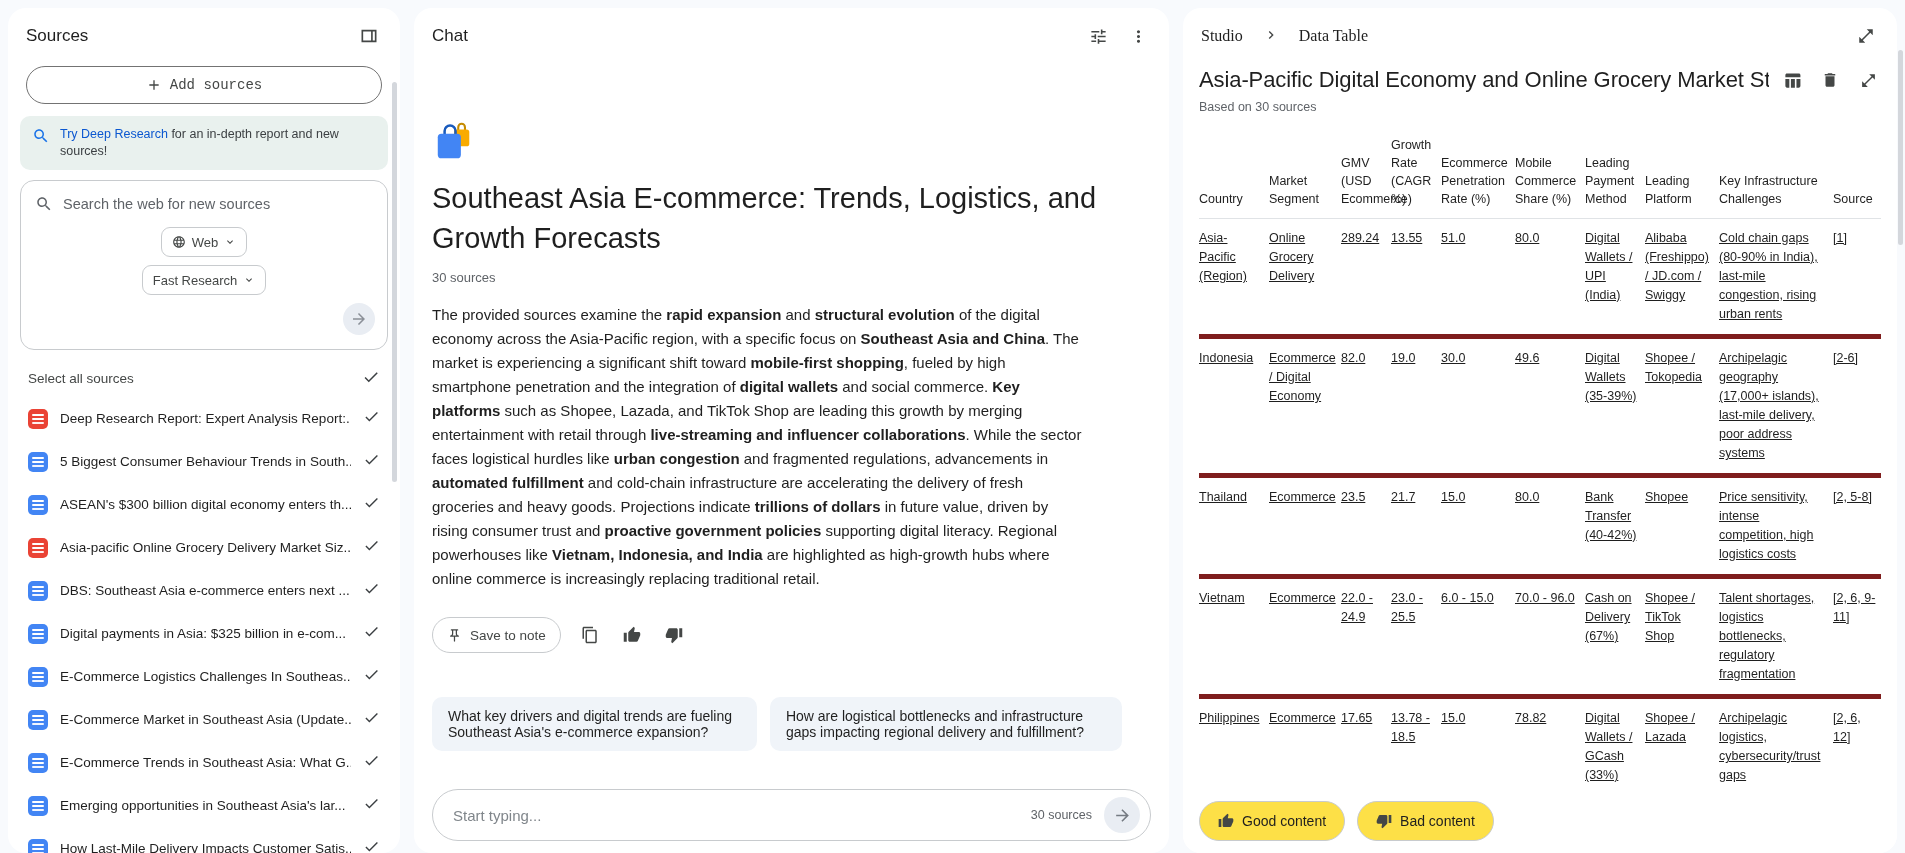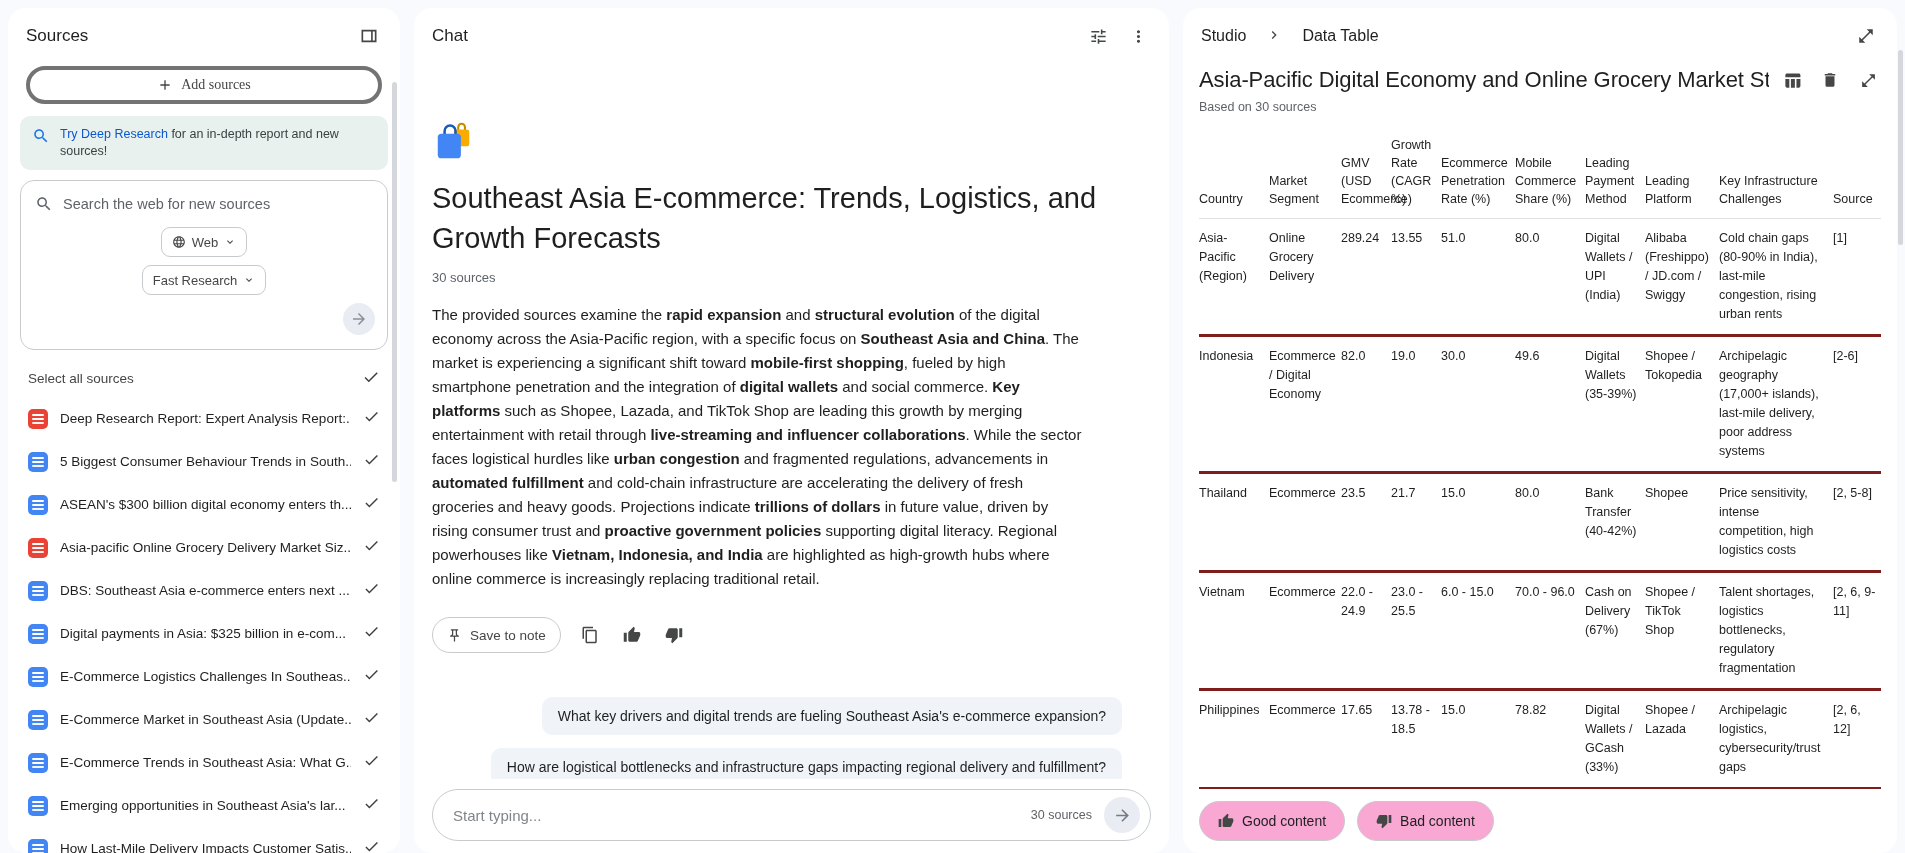--- a/index.html
+++ b/index.html
@@ -11,23 +11,23 @@
   }
   .app { display: flex; gap: 14px; padding: 8px 8px 0; height: 853px; }
   .panel { background: var(--panel-bg,#fff); border-radius: 18px; position: relative; overflow: hidden; height: 845px; }
   .panel-header { height: 56px; display: flex; align-items: center; justify-content: space-between; padding: 0 18px; flex: none; }
   .panel-title { font-size: 17px; color: #1f1f1f; }
   .icon-btn { width: 26px; height: 26px; display: inline-flex; align-items: center; justify-content: center; cursor: pointer; flex: none; }
   .icon-btn svg { fill: #444746; }
 
   
   .sources-panel { width: 392px; flex: none; }
-  .add-sources { margin: 2px 18px 12px; height: 38px; width: calc(100% - 36px); border: 4px solid #737373; border-radius: 19px;
+  .add-sources { margin: 2px 18px 12px; height: 38px; width: calc(100% - 36px); border: 1px solid #737373; border-radius: 19px;
     background: #fff; display: flex; align-items: center; justify-content: center; gap: 8px; font-size: 14px; color: #444746; cursor: pointer;
-    font-family: Liberation Serif, serif; }
+    font-family: Liberation Mono, monospace; }
   .banner { margin: 10px 12px; background: var(--banner-bg,#e9f1ee); border-radius: 10px; padding: 10px 12px; display: flex; gap: 10px;
     align-items: flex-start; font-size: 12.5px; line-height: 17px; color: #3c4043; }
   .banner a { color: var(--link-blue,#0b57d0); text-decoration: none; cursor: pointer; }
   .banner-icon { flex: none; margin-top: 1px; }
   .searchbox { margin: 8px 12px 6px; border: 1px solid #c8cbce; border-radius: 14px; padding: 12px 12px 14px; }
   .search-row { display: flex; align-items: center; gap: 10px; padding: 2px 2px 14px; }
   .search-row svg { fill: #5f6368; flex: none; }
   .search-row input { flex: 1; border: none; outline: none; background: transparent; font-size: 14.5px; color: #1f1f1f;
     font-family: "Liberation Sans", sans-serif; }
   .search-row input::placeholder { color: #5f6368; }
@@ -54,50 +54,50 @@
   .chat-scroll { flex: 1; overflow: hidden; padding: 0 18px; }
   .chat-inner { max-width: 690px; }
   .emoji-wrap { margin-top: 56px; }
   .note-title { font-size: 29px; line-height: 40px; font-weight: 400; margin-top: 12px; color: #1f1f1f; }
   .sources-count { font-size: 13px; color: #5f6368; margin: 12px 0 18px; }
   .summary { font-size: 15px; line-height: 24px; color: #1f1f1f; max-width: 655px; }
   .summary strong { font-weight: 700; }
   .actions-row { display: flex; align-items: center; gap: 16px; margin-top: 26px; }
   .save-note { display: inline-flex; align-items: center; gap: 8px; height: 36px; padding: 0 14px; border: 1px solid #c8cbce; border-radius: 18px;
     background: #fff; font-size: 13.5px; color: #444746; cursor: pointer; font-family: "Liberation Sans", sans-serif; }
-  .questions { margin-top: 44px; display: flex; flex-direction: column; align-items: flex-end; gap: 13px; }
+  .questions { margin-top: 44px; display: flex; flex-direction: row; align-items: flex-start; gap: 13px; }
   .question-chip { background: var(--chip-bg,#f0f4f9); border-radius: 10px; padding: 11px 16px; font-size: 14px; color: #1f1f1f; cursor: pointer; }
   .composer-wrap { padding: 10px 18px 12px; flex: none; }
   .composer { display: flex; align-items: center; height: 52px; border: 1px solid #c8cbce; border-radius: 26px; padding: 0 10px 0 20px; }
   .composer input { flex: 1; border: none; outline: none; background: transparent; font-size: 15px; color: #1f1f1f;
     font-family: "Liberation Sans", sans-serif; }
   .composer input::placeholder { color: #80868b; }
   .composer-count { font-size: 12.5px; color: #5f6368; margin: 0 12px; white-space: nowrap; }
   .composer .send-circle { width: 36px; height: 36px; margin-left: 0; }
   .composer .send-circle svg { fill: #757b82; }
 
   
   .studio-panel { width: 714px; flex: none; }
-  .breadcrumb { display: flex; align-items: flex-start; gap: 20px; font-size: 16px; color: #1f1f1f; }
+  .breadcrumb { display: flex; align-items: flex-start; gap: 20px; font-size: 16px; color: #1f1f1f; font-family: Liberation Serif, serif; }
   .breadcrumb .crumb-root { cursor: pointer; }
   .breadcrumb svg { fill: #444746; }
   .studio-content { padding: 2px 16px 0; position: relative; height: 789px; overflow: hidden; }
   .title-row { display: flex; align-items: flex-start; gap: 10px; }
   .title-row h2 { font-size: 22px; letter-spacing: -0.1px; font-weight: 400; color: #1f1f1f; flex: 1; line-height: 28px; white-space: nowrap; overflow: hidden; }
   .title-icons { display: flex; gap: 12px; align-items: center; padding-top: 1px; }
   .based-on { font-size: 12.5px; color: #5f6368; margin-top: 6px; }
   .data-table { margin-top: 22px; border-collapse: collapse; table-layout: fixed; width: 682px; }
   .data-table th { vertical-align: bottom; text-align: left; font-weight: 400; font-size: 12.5px; line-height: 18px; color: #1f1f1f;
     padding: 0 8px 10px 0; border-bottom: 1px solid #e0e3e6; }
   .data-table td { vertical-align: top; font-size: 12.5px; line-height: 19px; color: #1f1f1f; padding: 10px 8px 10px 0;
-    border-bottom: 3px solid #7f1d1d; }
+    border-bottom: 5px solid #7f1d1d; text-decoration: underline; }
   .data-table th:last-child, .data-table td:last-child { padding-right: 0; }
   .feedback-bar { position: absolute; left: 0; right: 0; bottom: 0; background: #fff; padding: 12px 16px 12px; display: flex; gap: 12px; }
   .feedback-btn { display: inline-flex; align-items: center; gap: 8px; height: 40px; padding: 0 18px; border: 1px solid #c8cbce; border-radius: 20px;
-    background: #f9a8d4; font-size: 14px; color: #1f1f1f; cursor: pointer; font-family: "Liberation Sans", sans-serif; }
+    background: #fde047; font-size: 14px; color: #1f1f1f; cursor: pointer; font-family: "Liberation Sans", sans-serif; }
   .feedback-btn svg { fill: #444746; }
   .window-scrollbar { position: fixed; right: 2px; top: 50px; width: 5px; height: 195px; border-radius: 3px; background: #d4d7dc; }
 </style>
 </head>
 <body>
 
 <div class="app">
 
   <aside class="panel sources-panel">
     <div class="panel-header">

